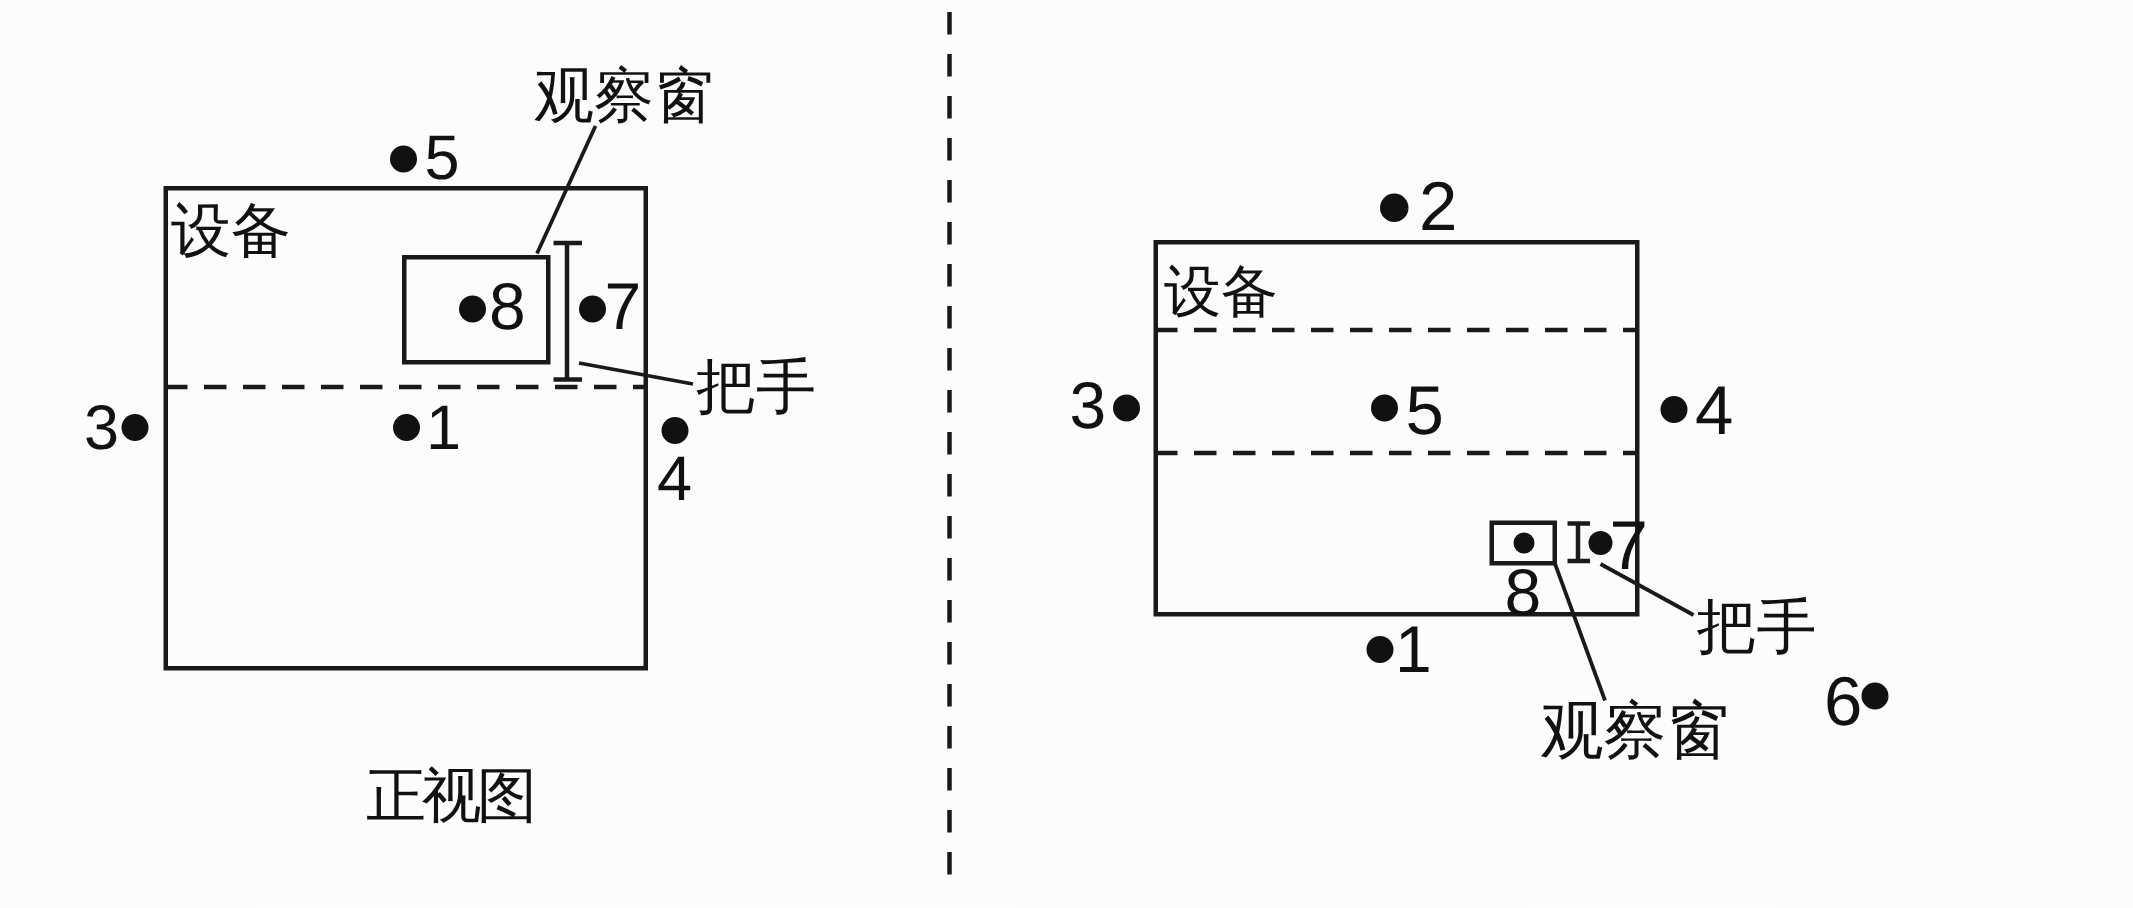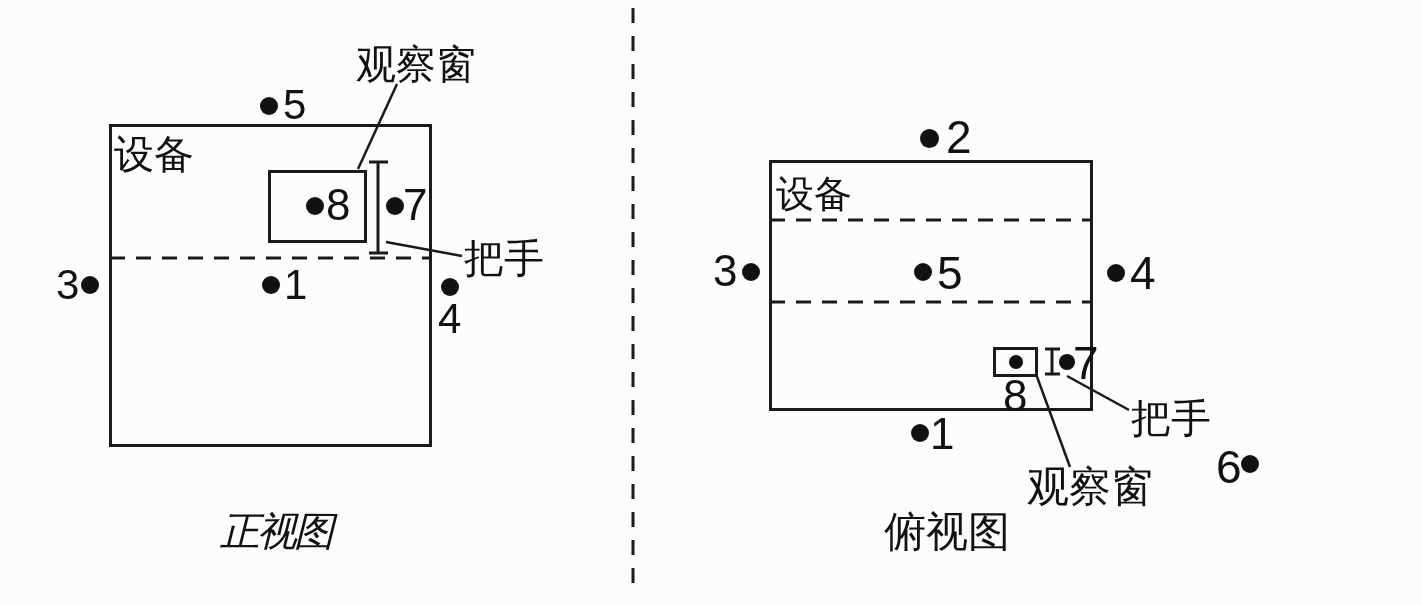--- a/index.html
+++ b/index.html
@@ -91,21 +91,21 @@
 
   <div class="dot" style="left:441px; top:278px; width:18px; height:18px;"></div>
   <div class="num" style="left:438px; top:298px; font-size:42px;">4</div>
 
   <div class="dot" style="left:306px; top:197px; width:18px; height:18px;"></div>
   <div class="num" style="left:326px; top:183px; font-size:44px;">8</div>
 
   <div class="dot" style="left:386px; top:197px; width:18px; height:18px;"></div>
   <div class="num" style="left:403px; top:183px; font-size:44px;">7</div>
 
-  <div class="cjk" style="left:220px; top:511px; font-size:40px; letter-spacing:-3px;font-style:italic;">正视图</div>
+  <div class="cjk" style="left:244px; top:511px; font-size:40px; letter-spacing:-3px;">正视图</div>
 
   <div class="rect" style="left:769px; top:160px; width:324px; height:251px;"></div>
 
   <div class="rect" style="left:993px; top:347px; width:45px; height:30px;"></div>
 
   <div class="cjk" style="left:776px; top:175px; font-size:38px;">设备</div>
 
   <div class="cjk" style="left:1131px; top:398px; font-size:40px;">把手</div>
 
   <div class="cjk" style="left:1027px; top:466px; font-size:42px;">观察窗</div>
@@ -127,15 +127,14 @@
 
   <div class="dot" style="left:1059px; top:354px; width:16px; height:16px;"></div>
   <div class="num" style="left:1073px; top:340px; font-size:46px;">7</div>
 
   <div class="dot" style="left:911px; top:424px; width:18px; height:18px;"></div>
   <div class="num" style="left:930px; top:412px; font-size:44px;">1</div>
 
   <div class="num" style="left:1216px; top:444px; font-size:46px;">6</div>
   <div class="dot" style="left:1241px; top:455px; width:18px; height:18px;"></div>
 
-  <div class="cjk" style="left:884px; top:511px; font-size:42px;">俯视图</div>
 
 </div>
 
 </body></html>

